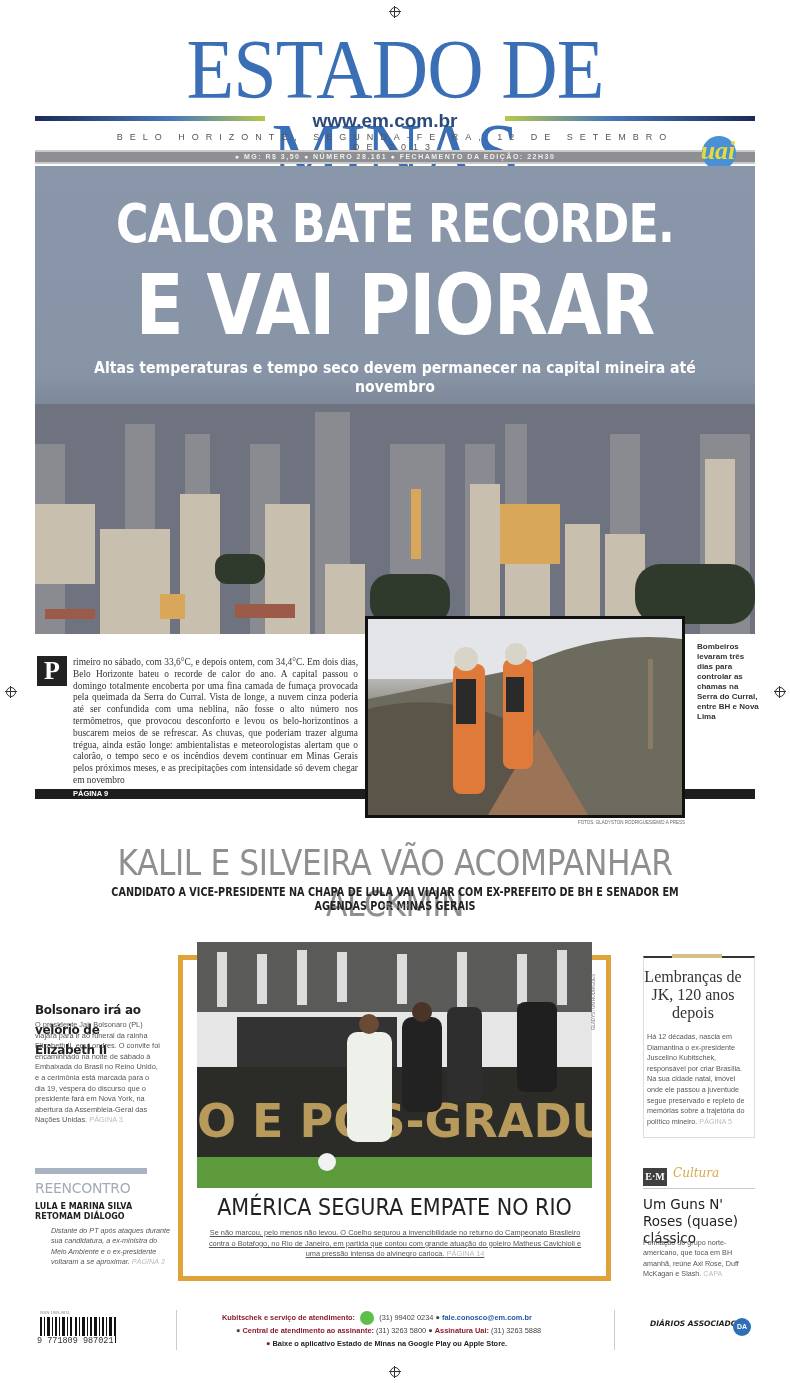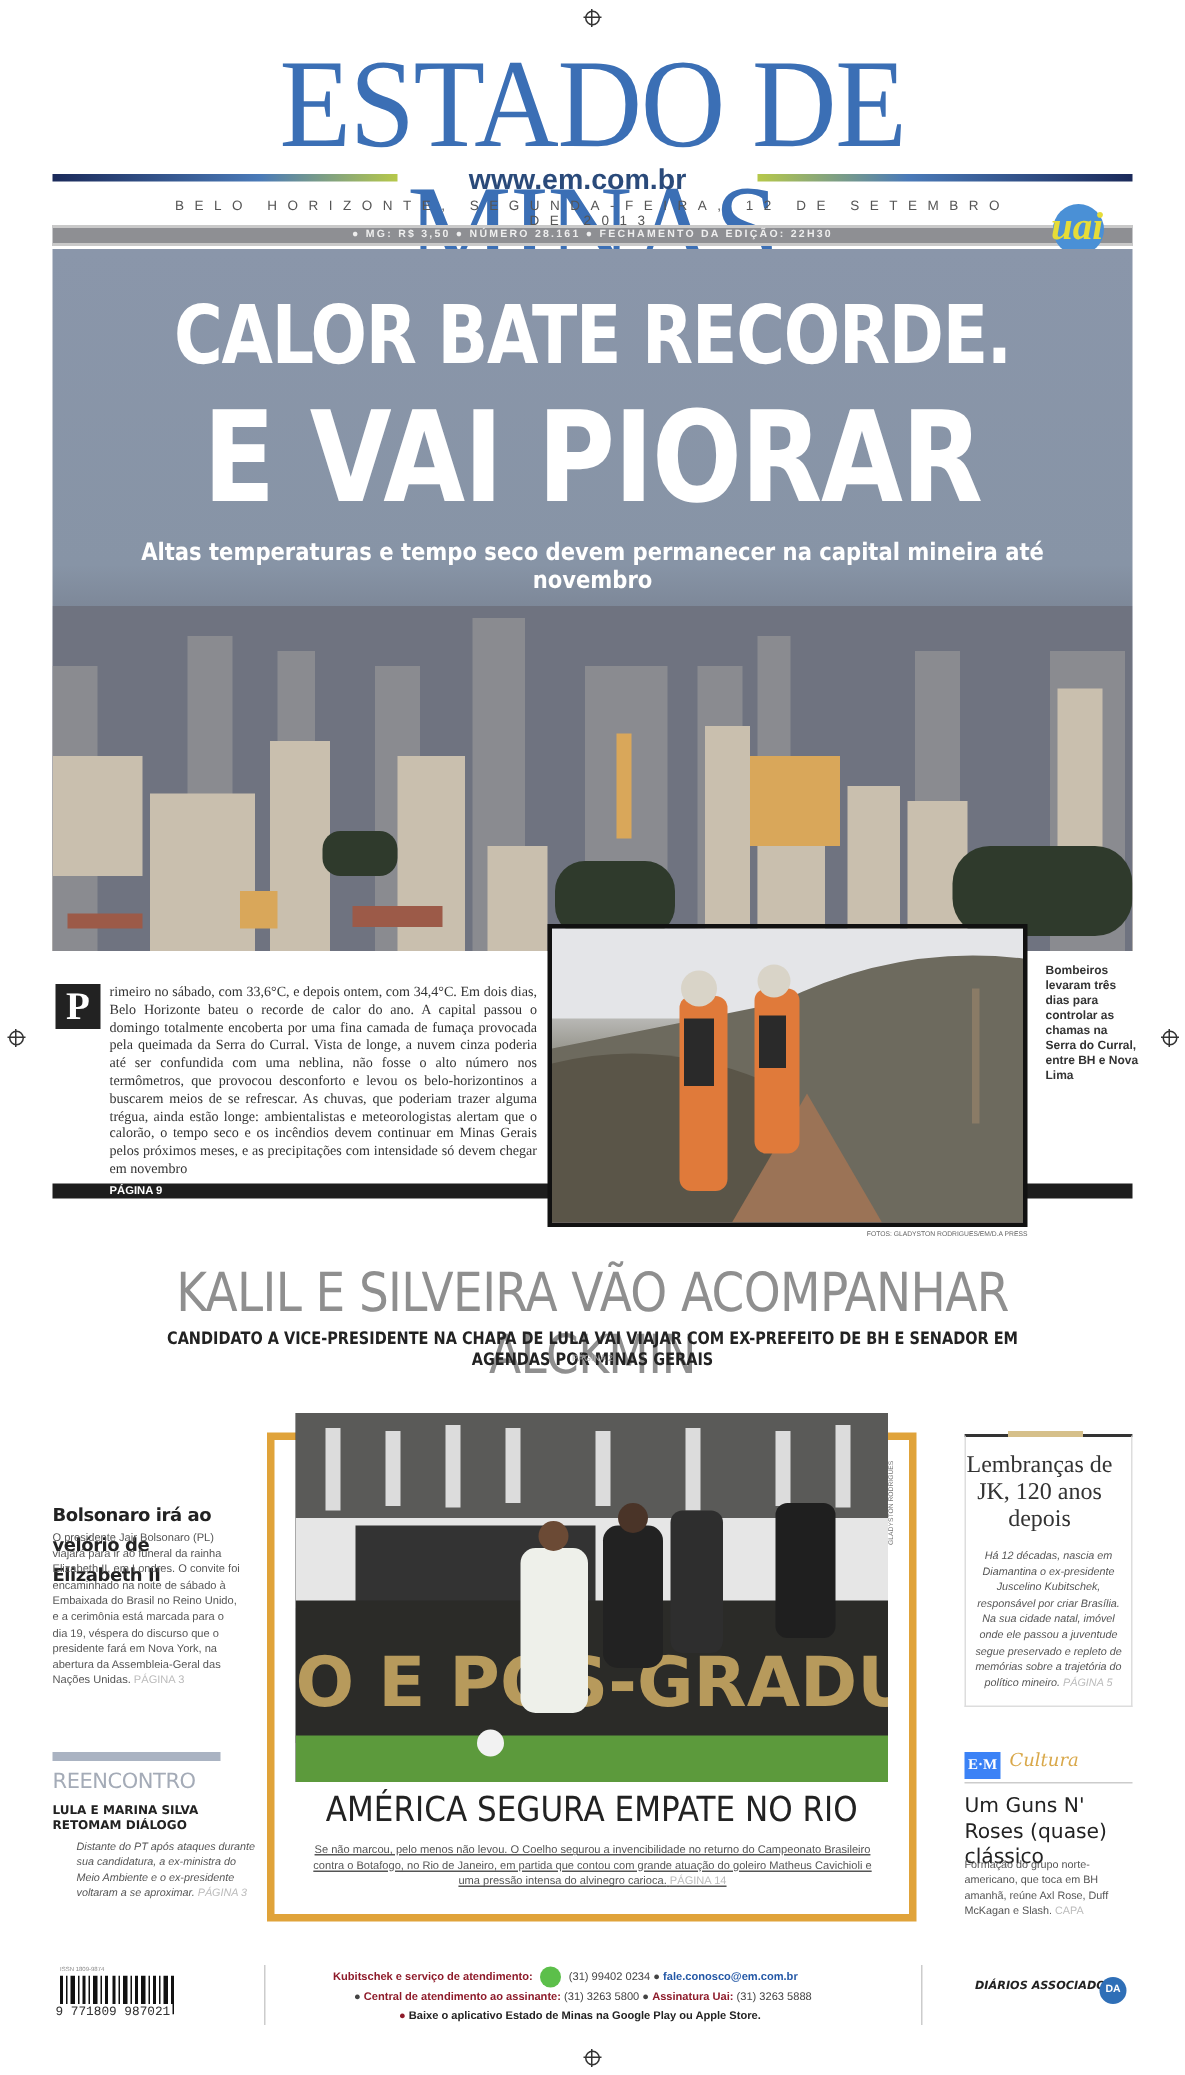--- a/index.html
+++ b/index.html
@@ -54,22 +54,22 @@
   .sport-box { left: 178px; top: 955px; width: 433px; height: 326px; border: 5px solid #e0a33a; background: #fff; }
   .soccer-photo { left: 197px; top: 942px; width: 395px; height: 246px; overflow: hidden; background: #444; }
   .soccer-credit { left: 591px; top: 960px; width: 8px; height: 70px; font-size: 4.5px; color: #777; writing-mode: vertical-rl; transform: rotate(180deg); }
   .sport-title { left: 178px; top: 1194px; width: 433px; text-align: center; font-family: "DejaVu Sans", sans-serif; font-size: 23px; color: #222; transform: scaleX(0.9); }
   .sport-text { left: 205px; top: 1228px; width: 380px; text-align: center; font-size: 7.4px; line-height: 10.6px; color: #555; text-decoration: underline; }
 
   
   .jk-box { left: 643px; top: 956px; width: 112px; height: 182px; border: 1px solid #ddd; border-top: 2px solid #333; }
   .jk-tab { left: 672px; top: 954px; width: 50px; height: 4px; background: #d6c08a; }
   .jk-title { left: 643px; top: 968px; width: 100px; text-align: center; font-family: "Liberation Serif", serif; font-size: 16px; line-height: 18px; color: #333; }
-  .jk-text { left: 647px; top: 1032px; width: 104px; text-align: center; font-size: 7.2px; line-height: 10.6px; color: #555; font-style: italic; }
-  .em-badge { left: 643px; top: 1168px; width: 24px; height: 18px; background: #3b82f6; color: #fff; font-family: "Liberation Serif", serif; font-size: 10px; text-align: center; line-height: 18px; font-weight: bold; }
+  .jk-text { left: 647px; top: 1032px; width: 104px; font-size: 7.2px; line-height: 10.6px; color: #555; }
+  .em-badge { left: 643px; top: 1168px; width: 24px; height: 18px; background: #404040; color: #fff; font-family: "Liberation Serif", serif; font-size: 10px; text-align: center; line-height: 18px; font-weight: bold; }
   .cultura { left: 673px; top: 1166px; font-family: "DejaVu Serif", serif; font-style: italic; font-size: 12px; color: #d9a84a; }
   .cult-rule { left: 643px; top: 1188px; width: 112px; height: 1px; background: #ccc; }
   .guns-title { left: 643px; top: 1196px; width: 120px; font-family: "DejaVu Sans", sans-serif; font-size: 13.5px; line-height: 17px; color: #222; }
   .guns-text { left: 643px; top: 1238px; width: 115px; font-size: 7.2px; line-height: 10.3px; color: #555; }
 
   
   .barcode { left: 38px; top: 1317px; width: 82px; height: 26px; }
   .barcode-num { left: 36px; top: 1336px; font-family: "Liberation Mono", monospace; font-size: 8.5px; color: #333; background: #fff; padding: 0 1px; }
   .issn { left: 40px; top: 1310px; font-size: 4px; color: #888; }
   .div1 { left: 176px; top: 1310px; width: 1px; height: 40px; background: #ccc; }

